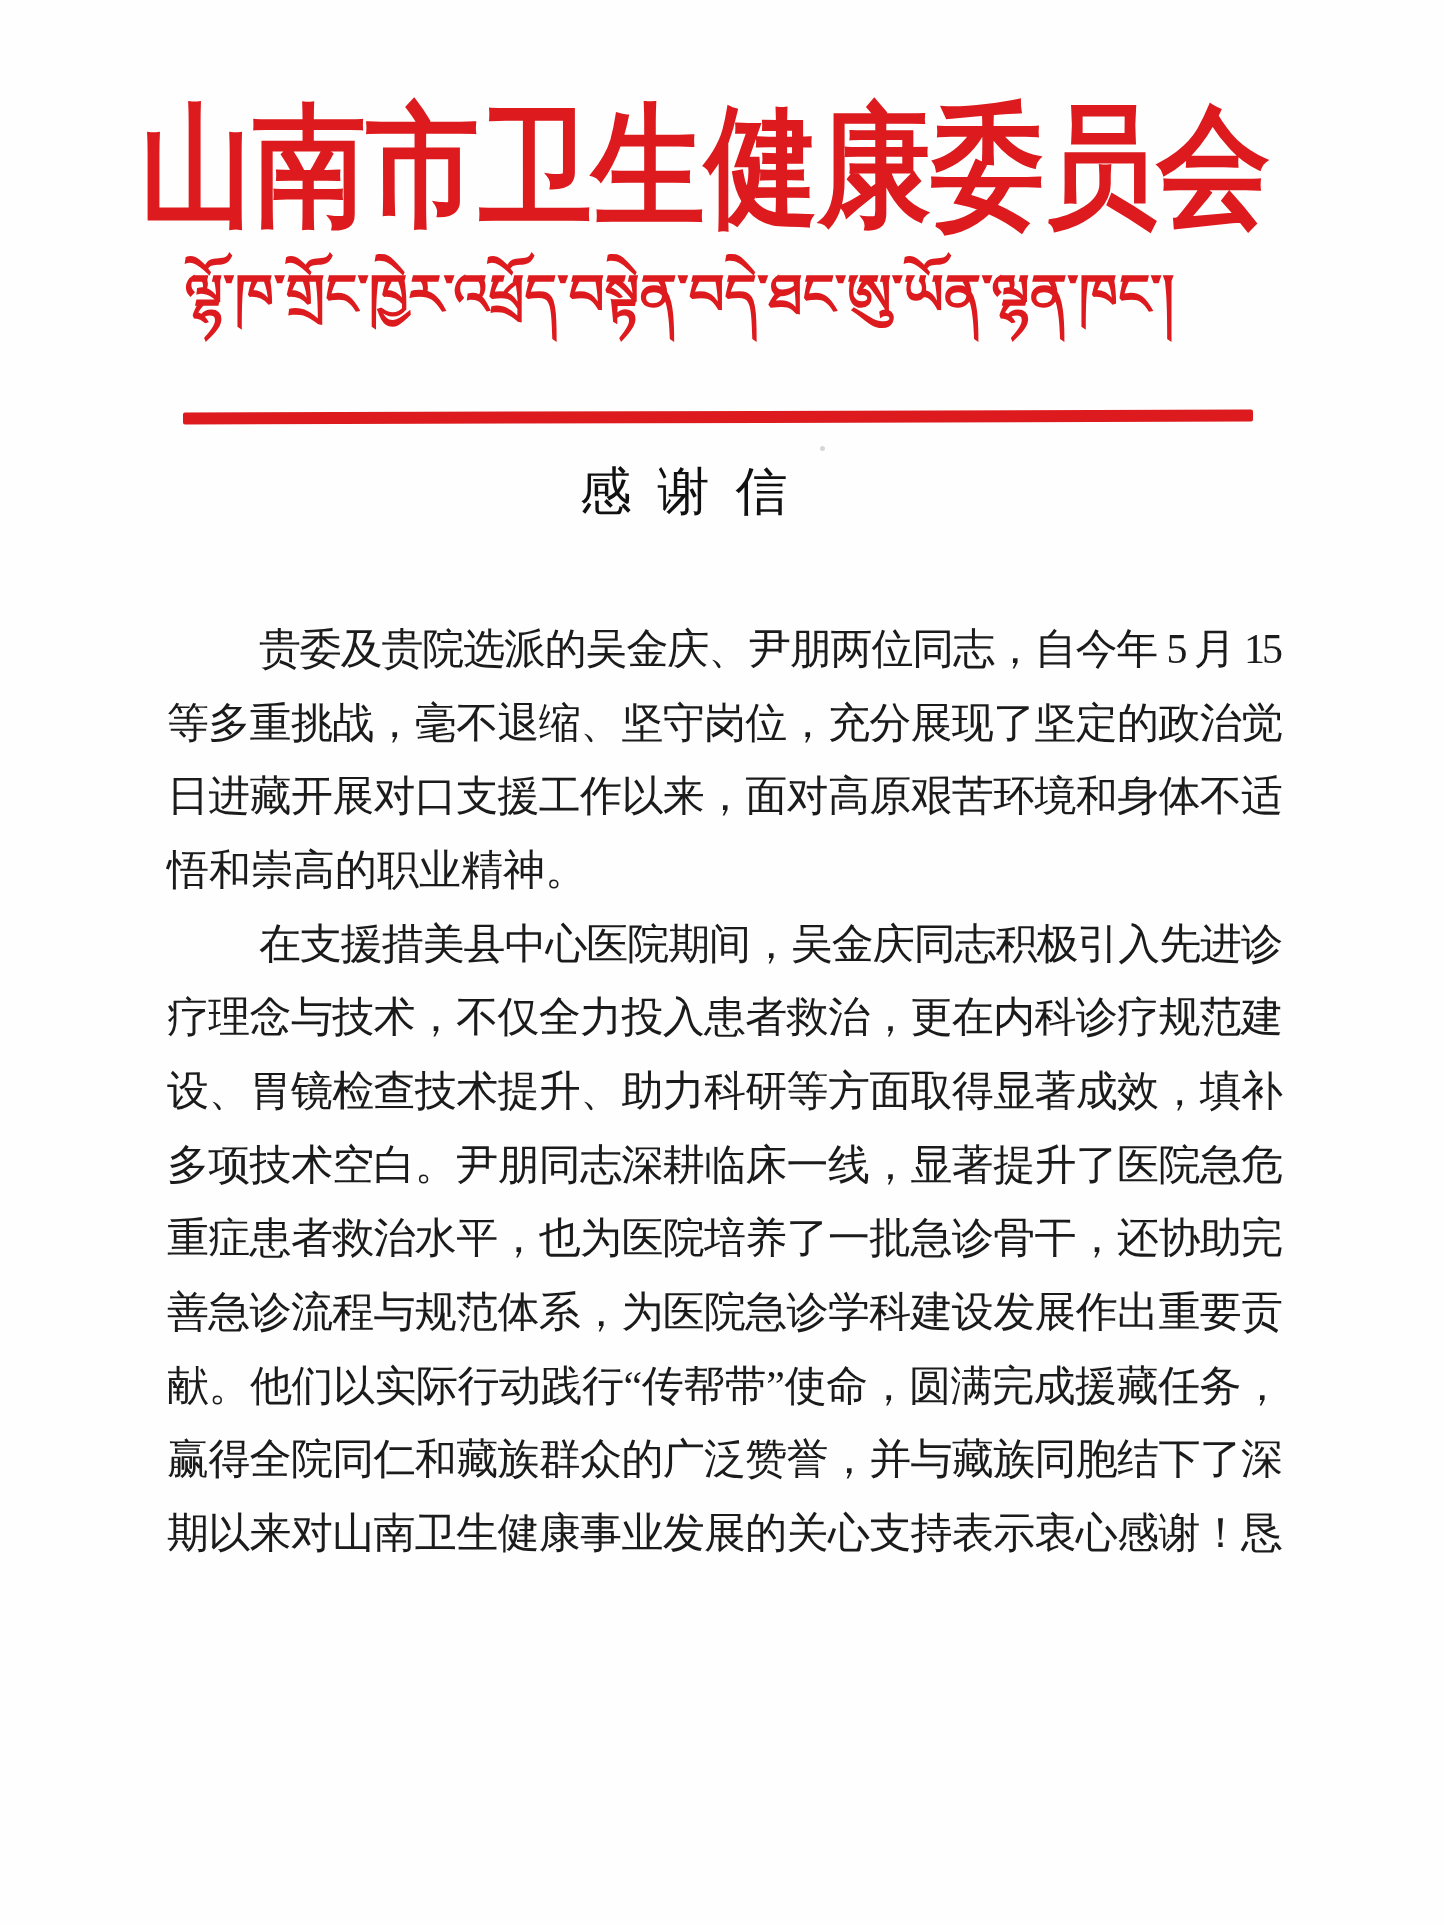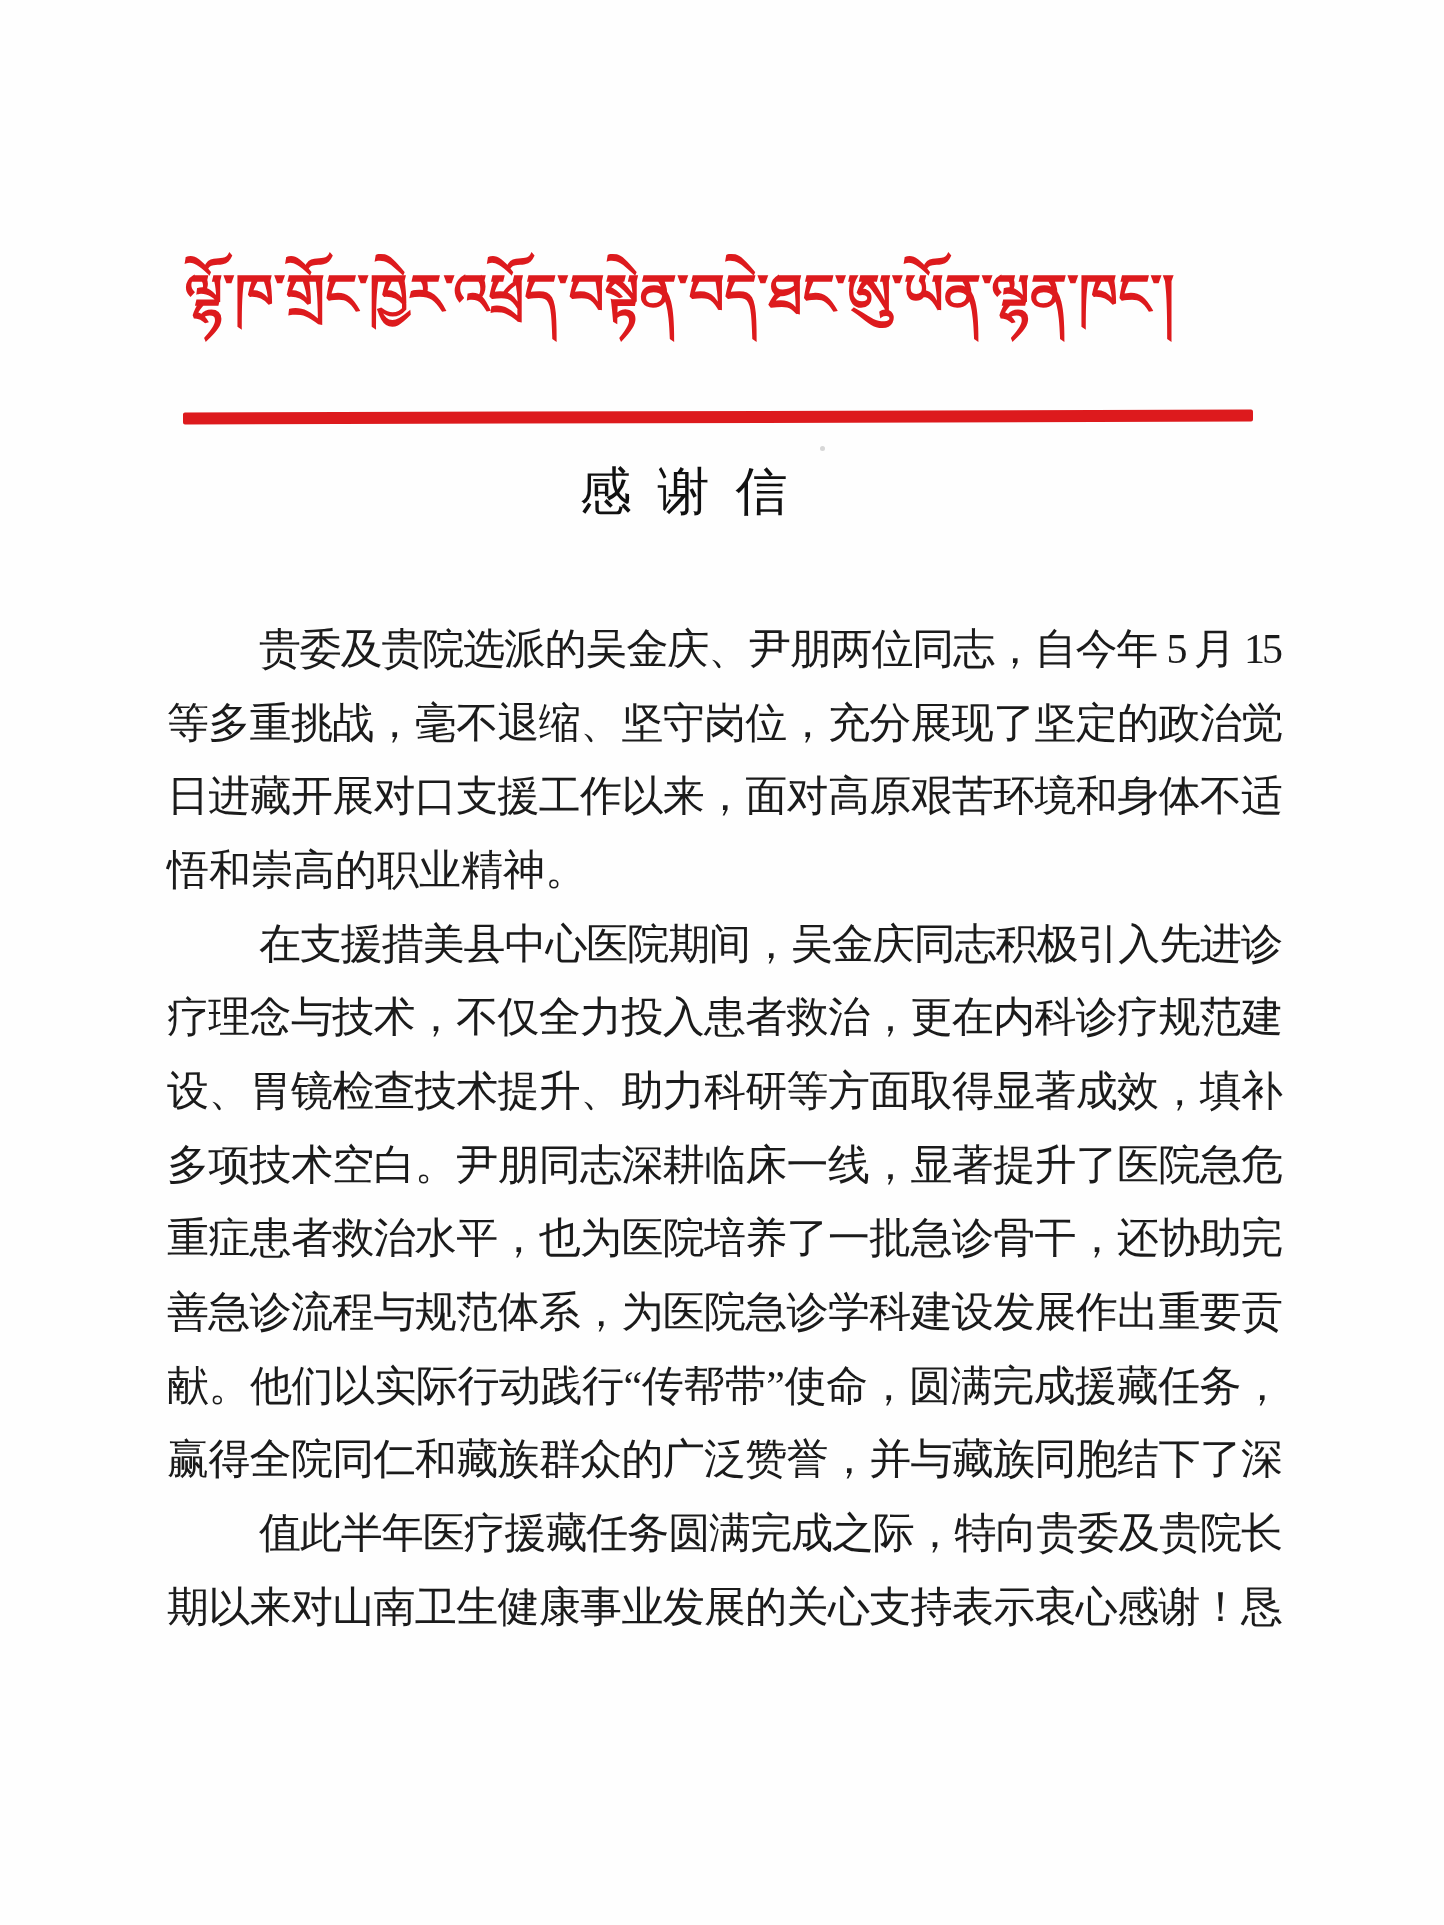--- a/index.html
+++ b/index.html
@@ -54,20 +54,23 @@
   .artifact{
     position:absolute;top:446px;left:820px;width:5px;height:5px;
     background:#bcbcbc;border-radius:50%;opacity:.6;
   }
 </style>
 </head>
 <body>
 
 <div class="page">
 
+  <div class="org-cn">
+    <span class="txt">山南市卫生健康委员会</span>
+  </div>
 
   <div class="org-bo">
     <span class="txt">ལྷོ་ཁ་གྲོང་ཁྱེར་འཕྲོད་བསྟེན་བདེ་ཐང་ཨུ་ཡོན་ལྷན་ཁང་།</span>
   </div>
 
   <div class="rule"></div>
 
   <div class="artifact"></div>
 
   <div class="title">
@@ -80,17 +83,16 @@
       <div class="line">日进藏开展对口支援工作以来，面对高原艰苦环境和身体不适</div>
       <div class="line short">悟和崇高的职业精神。</div>
       <div class="line indent">在支援措美县中心医院期间，吴金庆同志积极引入先进诊</div>
       <div class="line">疗理念与技术，不仅全力投入患者救治，更在内科诊疗规范建</div>
       <div class="line">设、胃镜检查技术提升、助力科研等方面取得显著成效，填补</div>
       <div class="line">多项技术空白。尹朋同志深耕临床一线，显著提升了医院急危</div>
       <div class="line">重症患者救治水平，也为医院培养了一批急诊骨干，还协助完</div>
       <div class="line">善急诊流程与规范体系，为医院急诊学科建设发展作出重要贡</div>
       <div class="line">献。他们以实际行动践行“传帮带”使命，圆满完成援藏任务，</div>
       <div class="line">赢得全院同仁和藏族群众的广泛赞誉，并与藏族同胞结下了深</div>
-      <div class="line indent">值此半年医疗援藏任务圆满完成之际，特向贵委及贵院长</div>
       <div class="line">期以来对山南卫生健康事业发展的关心支持表示衷心感谢！恳</div>
     </div>
 
 </div>
 
 </body></html>

